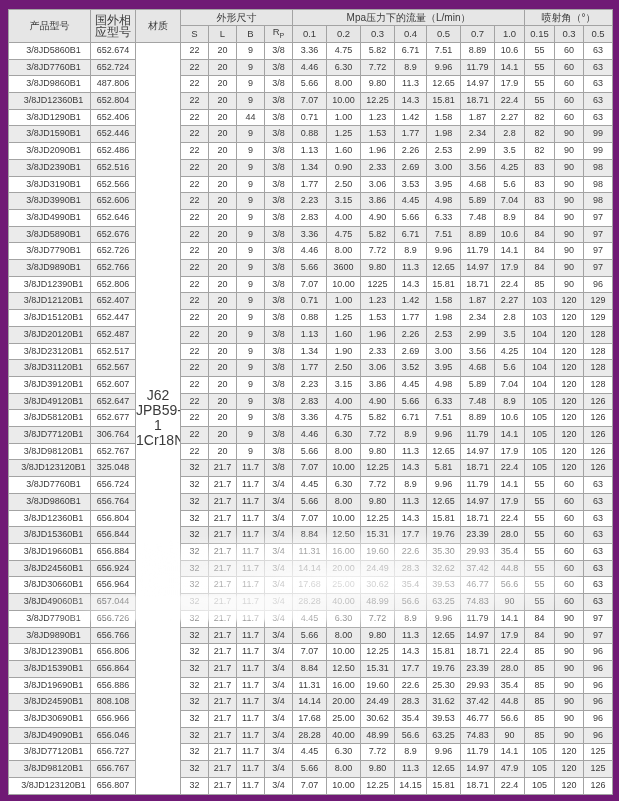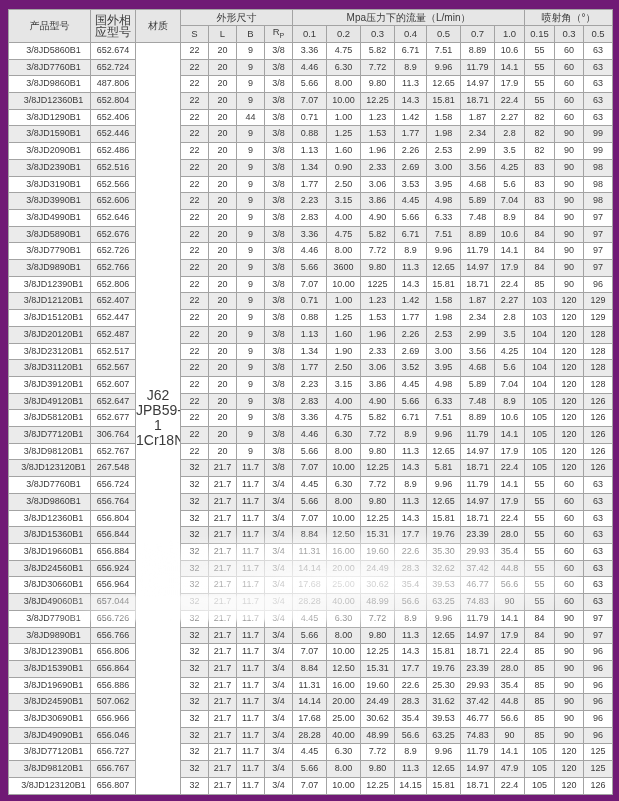--- a/index.html
+++ b/index.html
@@ -549,21 +549,21 @@
           <td>11.3</td>
           <td>12.65</td>
           <td>14.97</td>
           <td>17.9</td>
           <td>105</td>
           <td>120</td>
           <td>126</td>
         </tr>
         <tr>
           <td class="model">3/8JD123120B1</td>
-          <td>267.548</td>
+          <td>325.048</td>
           <td>32</td>
           <td>21.7</td>
           <td>11.7</td>
           <td>3/8</td>
           <td>7.07</td>
           <td>10.00</td>
           <td>12.25</td>
           <td>14.3</td>
           <td>5.81</td>
           <td>18.71</td>
@@ -801,21 +801,21 @@
           <td>22.6</td>
           <td>25.30</td>
           <td>29.93</td>
           <td>35.4</td>
           <td>85</td>
           <td>90</td>
           <td>96</td>
         </tr>
         <tr>
           <td class="model">3/8JD24590B1</td>
-          <td>507.062</td>
+          <td>808.108</td>
           <td>32</td>
           <td>21.7</td>
           <td>11.7</td>
           <td>3/4</td>
           <td>14.14</td>
           <td>20.00</td>
           <td>24.49</td>
           <td>28.3</td>
           <td>31.62</td>
           <td>37.42</td>

